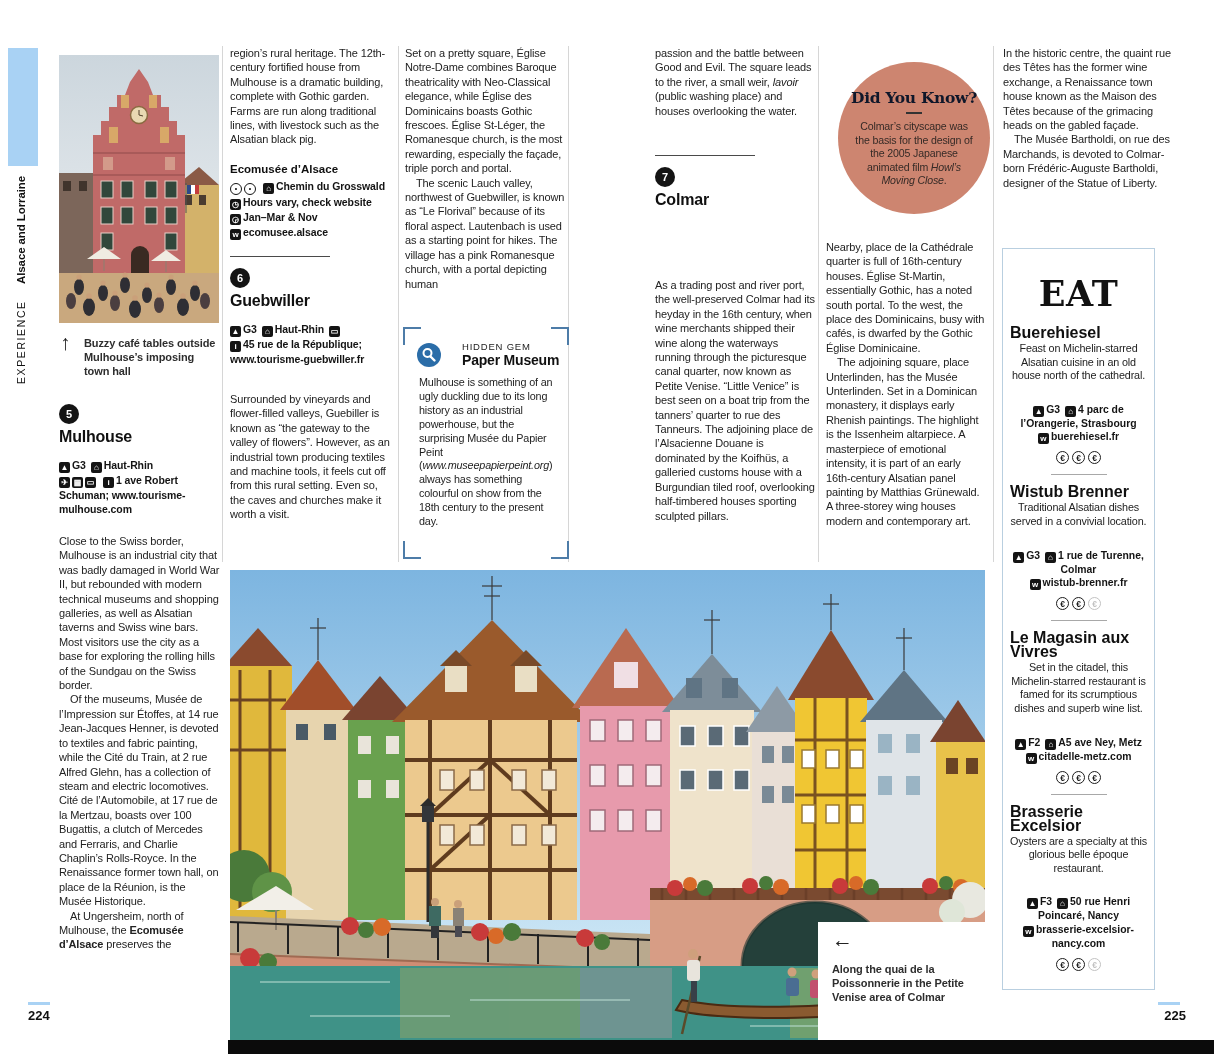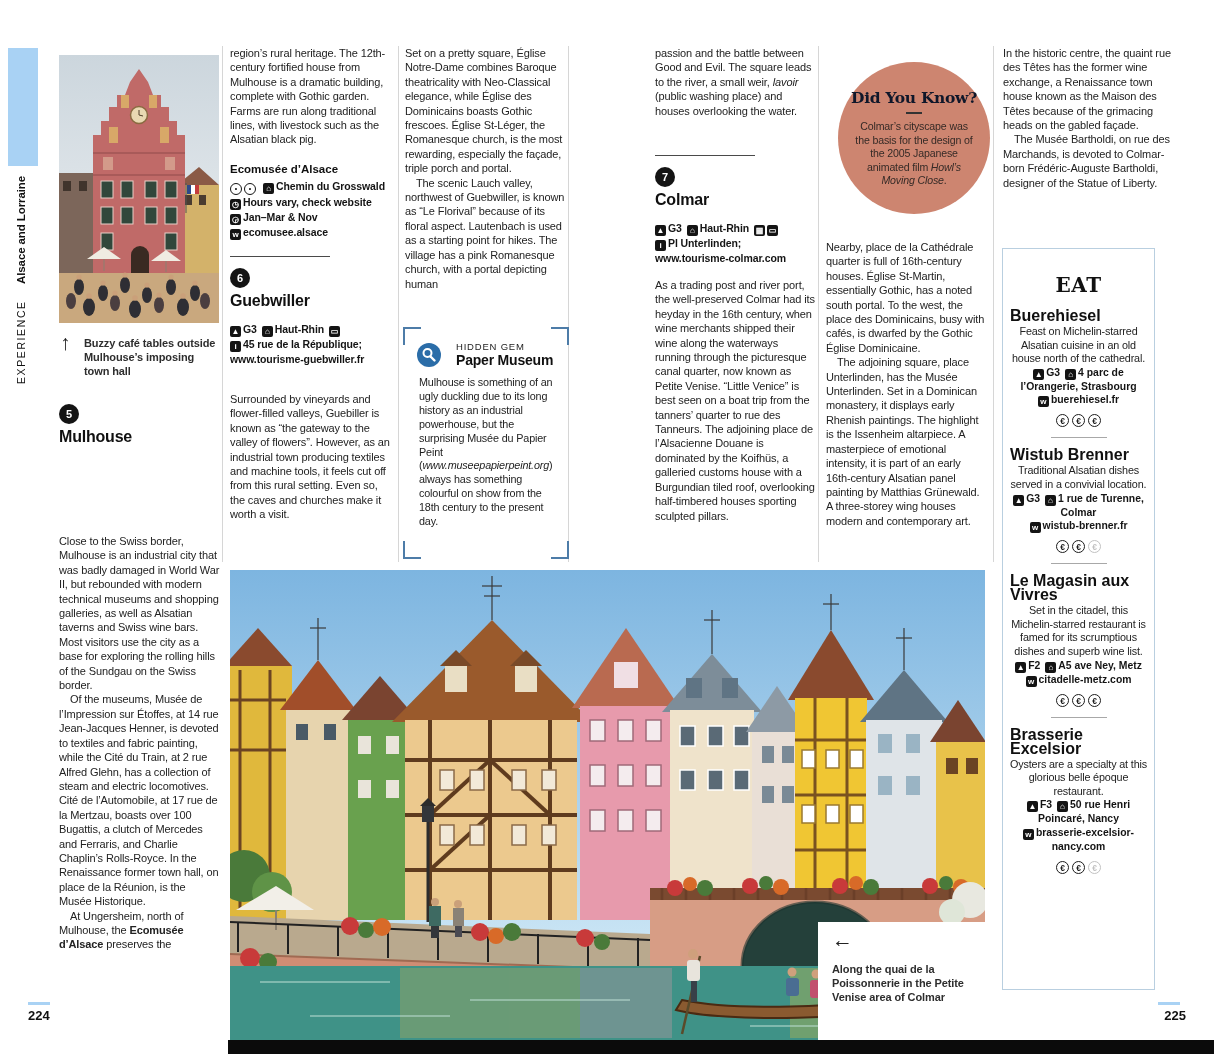--- a/index.html
+++ b/index.html
@@ -46,25 +46,25 @@
   .gem-body{font-size:10.8px;line-height:13.9px;letter-spacing:-0.15px;color:#1d1d1d}
   
   .dyk{width:152px;height:152px;border-radius:50%;background:#cd8570;display:flex;flex-direction:column;
        align-items:center;justify-content:center;text-align:center}
   .dyk-title{font-family:"DejaVu Serif",serif;font-size:15.5px;font-weight:700;color:#0f172a;letter-spacing:-0.3px}
   .dyk-dash{width:16px;height:2px;background:#333;margin:5px auto 6px}
   .dyk-body{font-size:10.6px;line-height:13.4px;color:#352a26;width:124px;letter-spacing:-0.15px}
   
   .eatbox{width:153px;border:1px solid #b9cfe0;display:flex;flex-direction:column;align-items:center;
           padding:24px 7px 12px;box-sizing:border-box;background:#fff}
-  .eat-title{font-family:"DejaVu Serif",serif;font-size:20px;font-weight:700;letter-spacing:0.5px;
+  .eat-title{font-family:"DejaVu Serif",serif;font-size:35px;font-weight:700;letter-spacing:0.5px;
              color:#111;margin-bottom:12px}
   .eat-name{font-size:16px;font-weight:700;line-height:14px;color:#101010}
   .eat-desc{font-size:10.8px;line-height:13.6px;text-align:center;letter-spacing:-0.15px;color:#222;margin-top:2px}
-  .eat-info{font-size:10.4px;line-height:13.6px;font-weight:700;text-align:center;color:#141414;margin-top:0}
+  .eat-info{font-size:10.4px;line-height:13.6px;font-weight:700;text-align:center;color:#141414;margin-top:20px}
   .price{display:flex;justify-content:center;gap:3px;margin-top:7px}
   .eu{width:13px;height:13px;border:1.3px solid #1c1c1c;border-radius:50%;color:#1c1c1c;font-size:8.5px;
       line-height:12.5px;text-align:center;font-weight:700;box-sizing:border-box}
   .eu.off{border-color:#c2c2c2;color:#c2c2c2}
   .eat-div{width:56px;height:1px;background:#a8a8a8;margin:10px auto}
   
   .photo-cap{background:#fff;padding:8px 0 0 14px;box-sizing:border-box}
   .blackbar{background:#0b0b0b}
 </style>
 </head>
@@ -165,20 +165,24 @@
           <circle cx="100" cy="240" r="2.6"></circle>
         </g>
     </g>
   </svg>
 
   <div class="abs arrow" style="left:60px;top:333px">↑</div>
   <div class="abs caption" style="left:84px;top:336px;width:132px">Buzzy café tables outside Mulhouse’s imposing town hall</div>
 
   <div class="abs numcircle" style="left:59px;top:404px">5</div>
   <div class="abs h-entry" style="left:59px;top:428px">Mulhouse</div>
+  <div class="abs info" style="left:59px;top:458px;width:161px">
+    <span class="ic">▲</span><span>G3</span><span class="gap"></span><span class="ic">⌂</span><span>Haut-Rhin</span><br>
+    <span class="ic">✈</span><span class="ic">▦</span><span class="ic">▭</span><span class="gap"></span><span class="ic">i</span><span>1 ave Robert Schuman; www.tourisme-mulhouse.com</span>
+  </div>
   <div class="abs body-text" style="left:59px;top:534px;width:161px">
     <p>Close to the Swiss border, Mulhouse is an industrial city that was badly damaged in World War II, but rebounded with modern technical museums and shopping galleries, as well as Alsatian taverns and Swiss wine bars. Most visitors use the city as a base for exploring the rolling hills of the Sundgau on the Swiss border.</p>
     <p class="ind">Of the museums, Musée de l’Impression sur Étoffes, at 14 rue Jean-Jacques Henner, is devoted to textiles and fabric painting, while the Cité du Train, at 2 rue Alfred Glehn, has a collection of steam and electric locomotives. Cité de l’Automobile, at 17 rue de la Mertzau, boasts over 100 Bugattis, a clutch of Mercedes and Ferraris, and Charlie Chaplin’s Rolls-Royce. In the Renaissance former town hall, on place de la Réunion, is the Musée Historique.</p>
     <p class="ind"><span>At Ungersheim, north of Mulhouse, the </span><b>Ecomusée d’Alsace</b><span> preserves the</span></p>
   </div>
 
   <div class="abs body-text" style="left:230px;top:46px;width:163px">
     <p>region’s rural heritage. The 12th-century fortified house from Mulhouse is a dramatic building, complete with Gothic garden. Farms are run along traditional lines, with livestock such as the Alsatian black pig.</p>
   </div>
   <div class="abs sub-title" style="left:230px;top:163px">Ecomusée d’Alsace</div>
@@ -202,21 +206,21 @@
   <div class="abs body-text" style="left:405px;top:46px;width:163px">
     <p>Set on a pretty square, Église Notre-Dame combines Baroque theatricality with Neo-Classical elegance, while Église des Dominicains boasts Gothic frescoes. Église St-Léger, the Romanesque church, is the most rewarding, especially the façade, triple porch and portal.</p>
     <p class="ind">The scenic Lauch valley, northwest of Guebwiller, is known as “Le Florival” because of its floral aspect. Lautenbach is used as a starting point for hikes. The village has a pink Romanesque church, with a portal depicting human</p>
   </div>
 
   <div class="abs gembox" style="left:403px;top:327px">
     <div class="corner c-tl"></div>
     <div class="corner c-tr"></div>
     <div class="corner c-bl"></div>
     <div class="corner c-br"></div>
-    <div style="display:flex;align-items:center;gap:15px;margin:14px 0 0 14px">
+    <div style="display:flex;align-items:center;gap:21px;margin:14px 0 0 14px">
       <svg width="24" height="24" viewBox="0 0 24 24">
         <circle cx="12" cy="12" r="12" fill="#2b6da8"></circle>
         <circle cx="10.5" cy="10" r="4" fill="none" stroke="#fff" stroke-width="2"></circle>
         <line x1="13.5" y1="13.5" x2="17.5" y2="17.5" stroke="#fff" stroke-width="2.4" stroke-linecap="round"></line>
       </svg>
       <div>
         <div class="gem-label">HIDDEN GEM</div>
         <div class="gem-title">Paper Museum</div>
       </div>
     </div>
@@ -224,24 +228,20 @@
       <span>Mulhouse is something of an ugly duckling due to its long history as an industrial powerhouse, but the surprising Musée du Papier Peint (</span><i>www.museepapierpeint.org</i><span>) always has something colourful on show from the 18th century to the present day.</span>
     </div>
   </div>
 
   <div class="abs body-text" style="left:655px;top:46px;width:160px">
     <p><span>passion and the battle between Good and Evil. The square leads to the river, a small weir, </span><i>lavoir</i><span> (public washing place) and houses overlooking the water.</span></p>
   </div>
   <div class="abs hdiv" style="left:655px;top:155px"></div>
   <div class="abs numcircle" style="left:655px;top:167px">7</div>
   <div class="abs h-entry" style="left:655px;top:191px">Colmar</div>
-  <div class="abs info" style="left:655px;top:221px;width:160px">
-    <span class="ic">▲</span><span>G3</span><span class="gap"></span><span class="ic">⌂</span><span>Haut-Rhin</span><span class="gap"></span><span class="ic">▦</span><span class="ic">▭</span><br>
-    <span class="ic">i</span><span>Pl Unterlinden; www.tourisme-colmar.com</span>
-  </div>
   <div class="abs body-text" style="left:655px;top:278px;width:160px">
     <p>As a trading post and river port, the well-preserved Colmar had its heyday in the 16th century, when wine merchants shipped their wine along the waterways running through the picturesque canal quarter, now known as Petite Venise. “Little Venice” is best seen on a boat trip from the tanners’ quarter to rue des Tanneurs. The adjoining place de l’Alsacienne Douane is dominated by the Koifhüs, a galleried customs house with a Burgundian tiled roof, overlooking half-timbered houses sporting sculpted pillars.</p>
   </div>
 
   <div class="abs dyk" style="left:838px;top:62px">
     <div class="dyk-title">Did You Know?</div>
     <div class="dyk-dash"></div>
     <div class="dyk-body">
       <span>Colmar’s cityscape was the basis for the design of the 2005 Japanese animated film </span><i>Howl’s Moving Close</i><span>.</span>
     </div>

